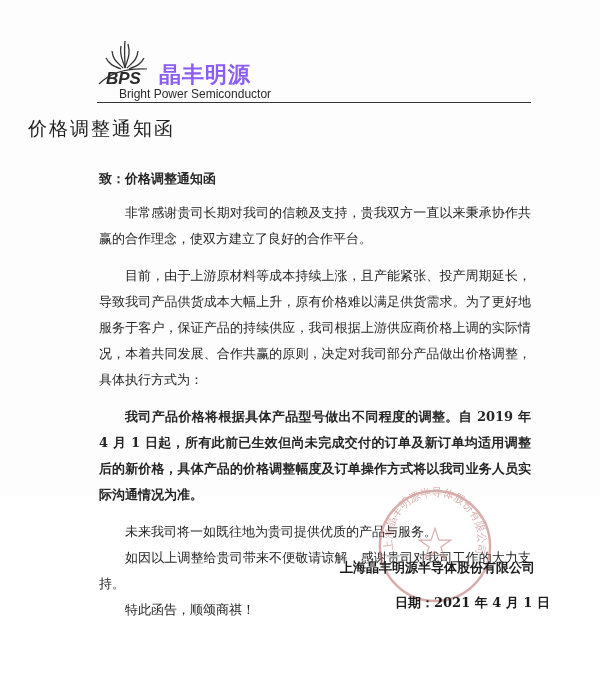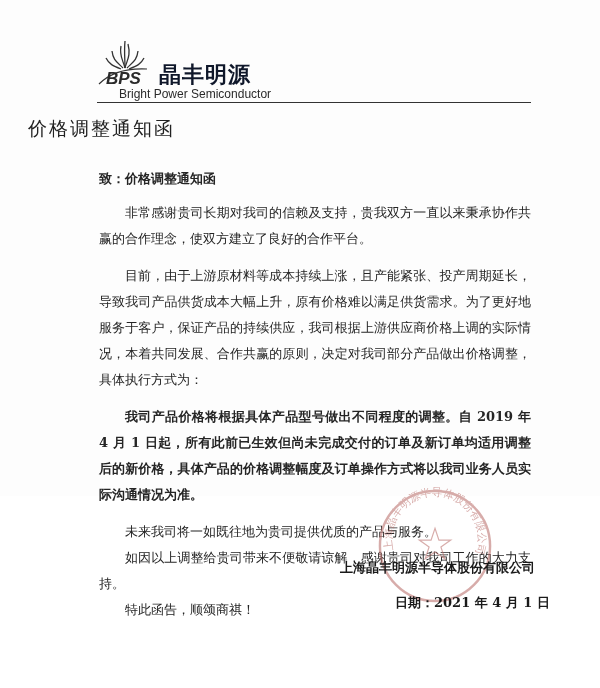--- a/index.html
+++ b/index.html
@@ -5,21 +5,21 @@
   html, body { margin: 0; padding: 0; }
   body {
     width: 600px; height: 688px; background: #ffffff; position: relative; overflow: hidden;
     font-family: "DejaVu Serif", "Liberation Serif", serif; color: #1e1e1e;
   }
   .page { position: absolute; left: 0; top: 0; width: 600px; height: 496px; background: #fdfdfd; }
   .logo { position: absolute; left: 97px; top: 38px; width: 240px; height: 60px; }
   .logo-mark { position: absolute; left: 0; top: 0; width: 56px; height: 48px; }
   .logo-cn {
     position: absolute; left: 62px; top: 25px; font-family: "DejaVu Sans", sans-serif;
-    font-size: 22px; font-weight: bold; letter-spacing: 1px; color: #0f172a; line-height: 24px;
+    font-size: 22px; font-weight: bold; letter-spacing: 1px; color: #8b5cf6; line-height: 24px;
   }
   .logo-en {
     position: absolute; left: 22px; top: 50px; font-family: Liberation Sans, sans-serif;
     font-size: 12px; color: #2a2a2a; line-height: 13px; white-space: nowrap;
   }
   .rule { position: absolute; left: 97px; top: 102px; width: 434px; height: 0; border-top: 1.5px solid #333; }
   .title {
     position: absolute; left: 0; top: 116px; width: 600px; text-align: left; font-size: 19px;
     letter-spacing: 2px; color: #222; line-height: 24px; padding-left: 28px; box-sizing: border-box;
   }

